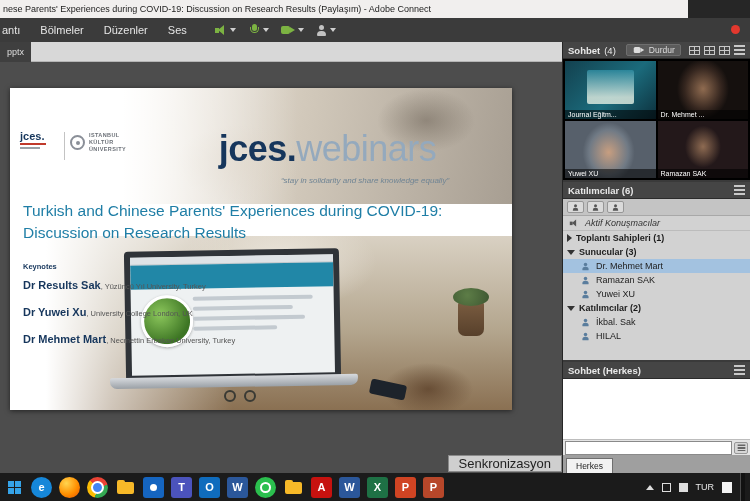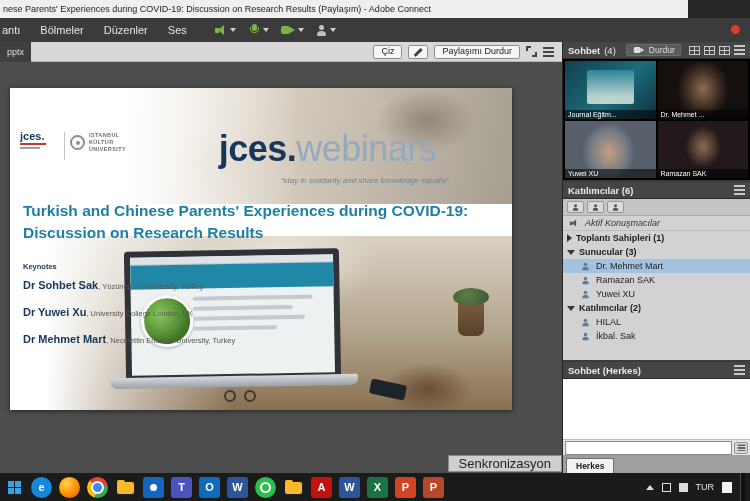--- a/index.html
+++ b/index.html
@@ -96,21 +96,21 @@
   .iku{position:absolute;left:60px;top:44px;display:flex;gap:4px;align-items:center;z-index:5;}
   .iku-mark{width:15px;height:15px;border:2px solid #8a8f98;border-radius:50%;box-sizing:border-box;position:relative;}
   .iku-mark::before{content:"";position:absolute;left:3.5px;top:3.5px;width:4px;height:4px;background:#8a8f98;border-radius:50%;}
   .iku-text{font-size:5.5px;font-weight:bold;color:#6b7077;letter-spacing:.4px;line-height:7px;}
 
   .brand{position:absolute;left:140px;top:40px;width:355px;text-align:center;font-size:36px;z-index:5;letter-spacing:-.5px;}
   .brand .b1{color:#16365c;font-weight:bold;}
   .brand .b2{color:#94a9bd;font-weight:normal;}
   .tagline{position:absolute;left:215px;top:88px;width:280px;text-align:center;font-style:italic;font-size:8px;color:#6f8494;z-index:5;}
 
-  .slide-title{position:absolute;left:13px;top:112px;width:486px;font-weight:bold;color:#1f7ea6;font-size:15.5px;line-height:22px;z-index:5;}
+  .slide-title{position:absolute;left:13px;top:112px;width:486px;font-weight:normal;color:#1f7ea6;font-size:15.5px;line-height:22px;z-index:5;}
 
   .keynotes{position:absolute;left:13px;top:174px;z-index:6;}
   .sec-label{font-size:7.5px;font-weight:bold;color:#16365c;margin-bottom:4px;}
   .kn-line{margin-bottom:9px;white-space:nowrap;}
   .kn-name{font-size:11px;font-weight:bold;color:#16365c;}
   .kn-affil{font-size:7.5px;color:#555;}
 
   .event-col{position:absolute;left:356px;top:200px;z-index:6;color:#16365c;}
   .ev-row{display:flex;align-items:center;gap:8px;margin-bottom:11px;}
   .ev-text{font-size:10px;font-weight:bold;color:#16365c;white-space:nowrap;}
@@ -158,21 +158,21 @@
   .member-row.selected{background:#a3c2e0;}
 
   .chat-pod{position:absolute;top:320px;left:0;right:0;bottom:0;}
   .chat-body{position:absolute;top:17px;left:0;right:0;bottom:34px;background:#ffffff;}
   .chat-input-row{position:absolute;left:0;right:0;bottom:18px;height:16px;background:#e4e4e4;
     display:flex;align-items:center;gap:2px;padding:0 2px;box-sizing:border-box;border-top:1px solid #bdbdbd;}
   .chat-input{flex:1;height:12px;border:1px solid #8a8a8a;font-size:8px;background:#fff;padding:0 2px;}
   .chat-btn{width:14px;height:12px;background:#d6d6d6;border:1px solid #979797;border-radius:2px;box-sizing:border-box;
     display:flex;align-items:center;justify-content:center;color:#555;}
   .chat-tabs{position:absolute;left:0;right:0;bottom:0;height:18px;background:#9f9f9f;display:flex;align-items:flex-end;}
-  .chat-tab{background:#f2f2f2;font-size:8.5px;color:#222;padding:2px 9px 2px;border:1px solid #6f6f6f;border-bottom:none;margin-left:3px;font-weight:bold;}
+  .chat-tab{background:#f2f2f2;font-size:8.5px;color:#222;padding:2px 9px 2px;border:1px solid #6f6f6f;border-bottom:none;margin-left:3px;}
 
   
   .taskbar{position:absolute;left:0;top:473px;width:750px;height:28px;background:#1b1b1b;display:flex;align-items:center;}
   .tb-start{width:28px;height:28px;display:flex;align-items:center;justify-content:center;}
   .win{width:13px;height:13px;display:grid;grid-template-columns:1fr 1fr;grid-template-rows:1fr 1fr;gap:1px;}
   .win i{background:#35a3e8;}
   .tb-icons{display:flex;gap:7px;margin-left:3px;}
   .tb-ico{width:21px;height:21px;border-radius:3px;display:flex;align-items:center;justify-content:center;
     color:#fff;font-weight:bold;font-size:11px;background:#3c3c3c;}
   .tb-ico.circle{border-radius:50%;}
@@ -224,29 +224,20 @@
         <span class="av-person"></span>
         <span class="caret"></span>
       </span>
     </div>
     <span class="rec-dot"></span>
   </div>
 
   <div class="main">
     <div class="share-toolbar">
       <span class="doc-tab">pptx</span>
-      <div class="tb-right">
-        <button class="btn">Çiz</button>
-        <span class="icon-btn">
-          <span class="ico-pen"></span>
-        </span>
-        <button class="btn">Paylaşımı Durdur</button>
-        <span class="ico-fs"></span>
-        <span class="ico-ham" style="color:#444;"></span>
-      </div>
     </div>
 
     <div class="slide">
       <div class="photo-top"></div>
       <div class="photo-bottom"></div>
 
       <div class="laptop-screen">
         <div class="site-chrome"></div>
         <div class="site-banner"></div>
         <div class="site-ball"></div>
@@ -281,21 +272,21 @@
       <div class="tagline">“stay in solidarity and share knowledge equally”</div>
 
       <div class="slide-title">
         <div>Turkish and Chinese Parents' Experiences during COVID-19:</div>
         <div>Discussion on Research Results</div>
       </div>
 
       <div class="keynotes">
         <div class="sec-label">Keynotes</div>
         <div class="kn-line">
-          <span class="kn-name">Dr Sohbet Sak</span><span class="kn-affil">, Yüzüncü Yıl University, Turkey</span>
+          <span class="kn-name">Dr Results Sak</span><span class="kn-affil">, Yüzüncü Yıl University, Turkey</span>
         </div>
         <div class="kn-line">
           <span class="kn-name">Dr Yuwei Xu</span><span class="kn-affil">, University College London, UK</span>
         </div>
         <div class="kn-line">
           <span class="kn-name">Dr Mehmet Mart</span><span class="kn-affil">, Necmettin Erbakan University, Turkey</span>
         </div>
       </div>
 
     </div>
@@ -378,25 +369,25 @@
         <div class="member-row">
           <span class="av-person"></span>
           <span>Yuwei XU</span>
         </div>
         <div class="group-row">
           <span class="tri-down"></span>
           <span>Katılımcılar (2)</span>
         </div>
         <div class="member-row">
           <span class="av-person"></span>
-          <span>HILAL</span>
+          <span>İkbal. Sak</span>
         </div>
         <div class="member-row">
           <span class="av-person"></span>
-          <span>İkbal. Sak</span>
+          <span>HILAL</span>
         </div>
       </div>
     </div>
 
     <div class="chat-pod">
       <div class="pod-header">
         <span class="pod-title">Sohbet  (Herkes)</span>
         <div class="pod-right">
           <span class="ico-ham"></span>
         </div>

